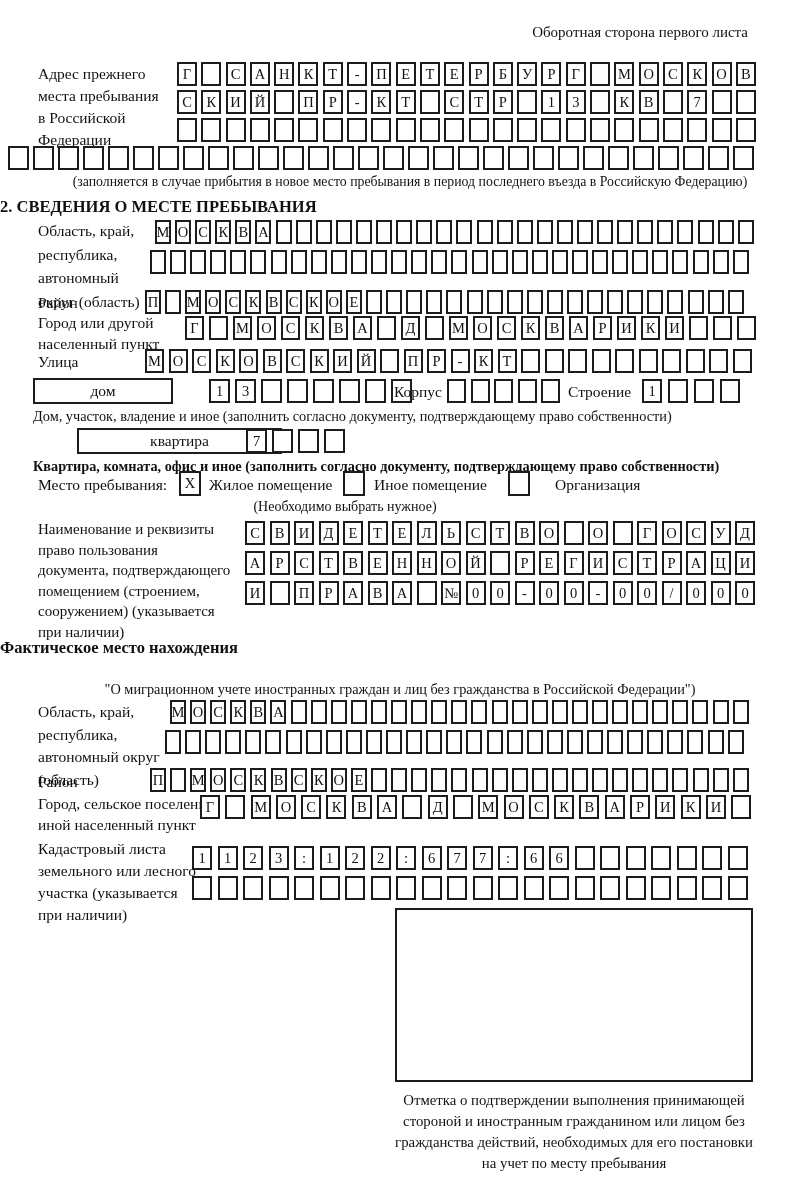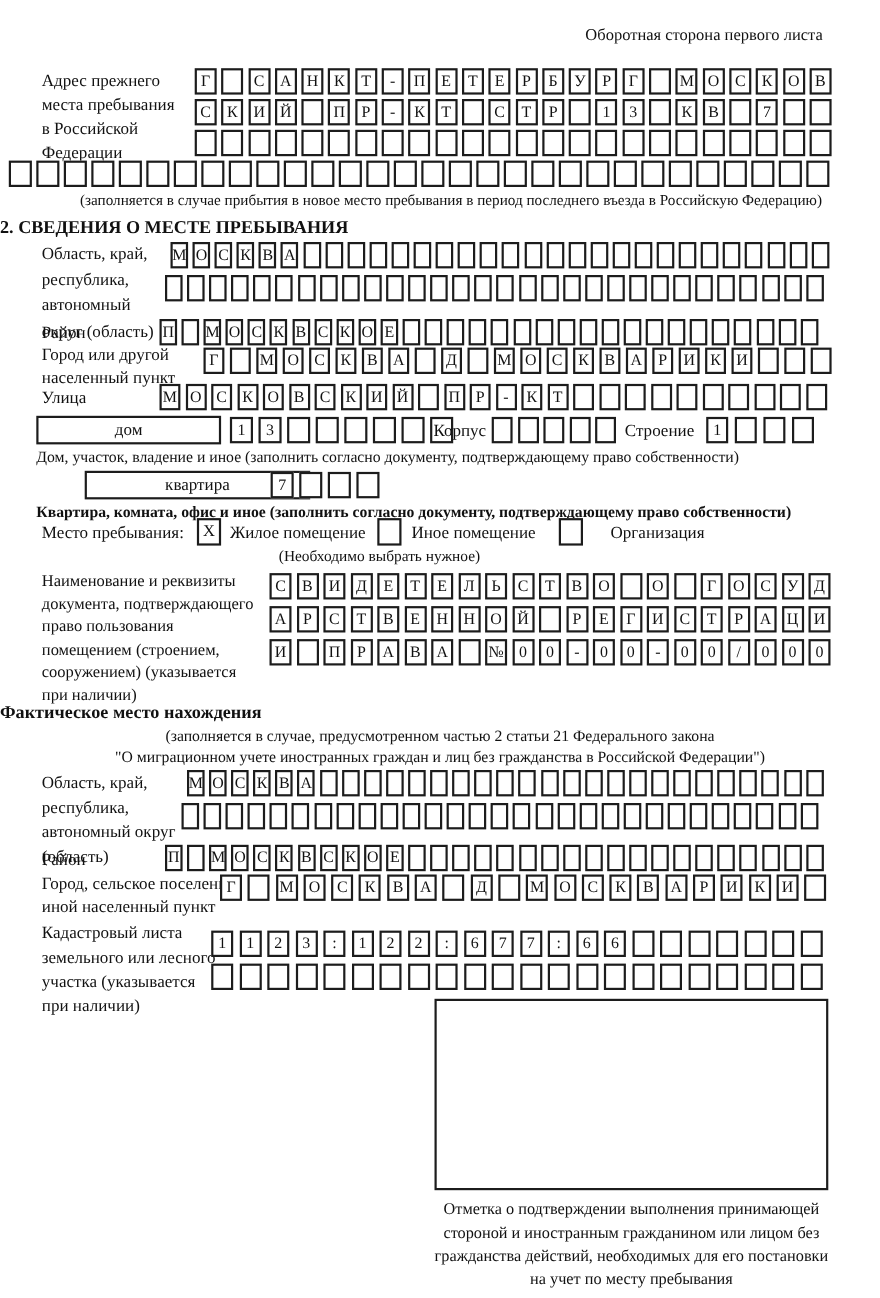--- a/index.html
+++ b/index.html
@@ -307,21 +307,21 @@
       <span class="cell"></span>
       <span class="cell"></span>
       <span class="cell"></span>
       <span class="cell"></span>
       <span class="cell"></span>
       <span class="cell"></span>
       <span class="cell"></span>
       <span class="cell"></span>
     </div>
 
-  <div class="abs box" style="left:33px;top:378px;width:168px;height:26px;">дом</div>
+  <div class="abs box" style="left:33px;top:378px;width:140px;height:26px;">дом</div>
   <div class="abs cellrow" style="left:209px;top:379px;--cw:21px;--cg:5px">
       <span class="cell">1</span>
       <span class="cell">3</span>
       <span class="cell"></span>
       <span class="cell"></span>
       <span class="cell"></span>
       <span class="cell"></span>
       <span class="cell"></span>
       <span class="cell"></span>
     </div>
@@ -355,22 +355,22 @@
   <div class="abs cb" style="left:179px;top:471px;">X</div>
   <div class="abs lbl" style="left:209px;top:474px;">Жилое помещение</div>
   <div class="abs cb" style="left:343px;top:471px;"></div>
   <div class="abs lbl" style="left:374px;top:474px;">Иное помещение</div>
   <div class="abs cb" style="left:508px;top:471px;"></div>
   <div class="abs lbl" style="left:555px;top:474px;">Организация</div>
   <div class="abs" style="left:170px;top:499px;width:350px;text-align:center;font-size:14px;">(Необходимо выбрать нужное)</div>
 
   <div class="abs lbl" style="left:38px;top:519px;line-height:20.5px;font-size:15px;">
     <div>Наименование и реквизиты</div>
+    <div>право пользования</div>
     <div>документа, подтверждающего</div>
-    <div>право пользования</div>
     <div>помещением (строением,</div>
     <div>сооружением) (указывается</div>
     <div>при наличии)</div>
   </div>
   <div class="abs cellrow" style="left:245px;top:521px;--cw:20px;--cg:4.5px">
       <span class="cell">С</span>
       <span class="cell">В</span>
       <span class="cell">И</span>
       <span class="cell">Д</span>
       <span class="cell">Е</span>
@@ -432,21 +432,20 @@
       <span class="cell">-</span>
       <span class="cell">0</span>
       <span class="cell">0</span>
       <span class="cell">/</span>
       <span class="cell">0</span>
       <span class="cell">0</span>
       <span class="cell">0</span>
     </div>
 
   <div class="abs heading" style="top:638px;">Фактическое место нахождения</div>
-  <div class="abs center" style="top:662px;font-size:14.3px;">(заполняется в случае, предусмотренном частью 2 статьи 21 Федерального закона</div>
   <div class="abs center" style="top:681px;font-size:14.3px;">"О миграционном учете иностранных граждан и лиц без гражданства в Российской Федерации")</div>
 
   <div class="abs lbl" style="left:38px;top:701px;line-height:22.5px;">
     <div>Область, край,</div>
     <div>республика,</div>
     <div>автономный округ</div>
     <div>(область)</div>
   </div>
   <div class="abs cellrow" style="left:170px;top:700px;--cw:16px;--cg:4.1px">
       <span class="cell">М</span>

